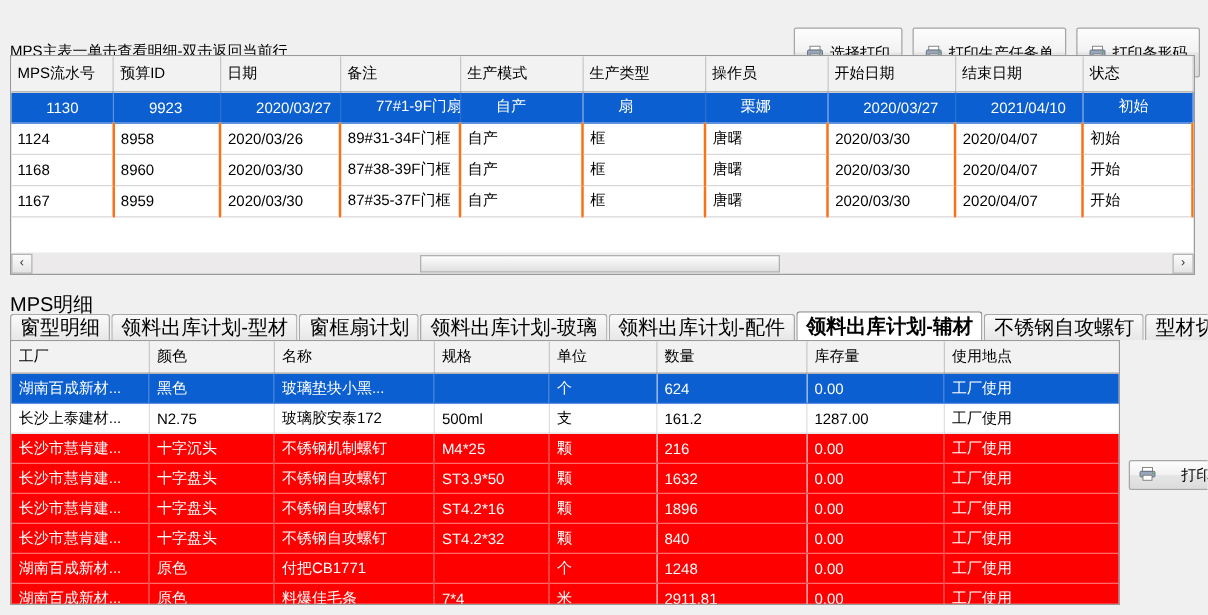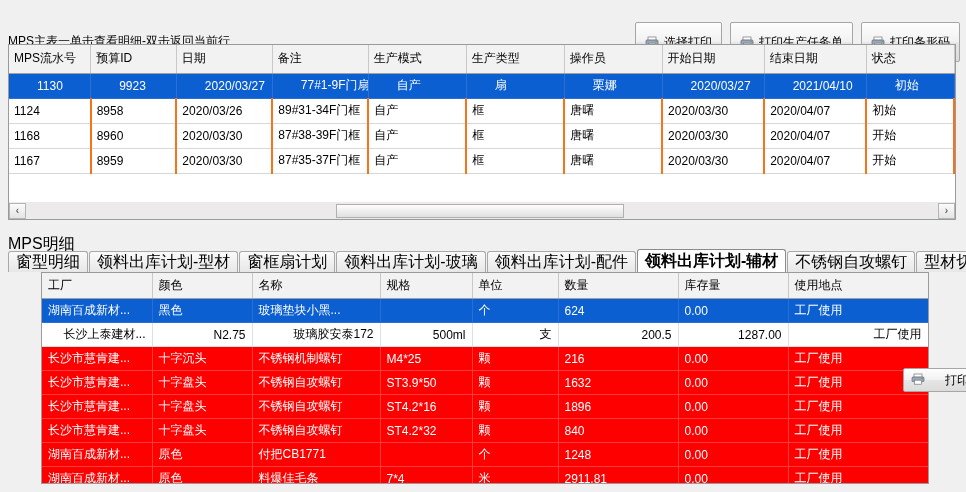--- a/index.html
+++ b/index.html
@@ -190,21 +190,20 @@
   .detail-wrap {
     position: absolute;
     left: 8px;
     top: 272px;
     width: 888px;
     height: 212px;
     background: #fff;
     border: 1px solid #9a9a9a;
     box-sizing: border-box;
     overflow: hidden;
-    margin-left: 33px;
   }
   table.dgrid {
     border-collapse: collapse;
     table-layout: fixed;
     width: 100%;
     font-size: 12px;
   }
   table.dgrid th {
     background: #f2f2f2;
     border-right: 1px solid #c8c8c8;
@@ -232,21 +231,20 @@
   }
   table.dgrid tr.row-red td {
     background: #fe0000;
     color: #ffffff;
     border-right: 1px solid #ff3a3a;
     border-bottom: 1px solid #ff3a3a;
   }
   table.dgrid tr.row-white td {
     background: #fff;
     color: #000;
-    text-align: right;
   }
 
   .print-btn {
     position: absolute;
     left: 903px;
     top: 368px;
     display: inline-flex;
     align-items: center;
     gap: 20px;
     height: 22px;
@@ -460,21 +458,21 @@
           <td>624</td>
           <td>0.00</td>
           <td>工厂使用</td>
         </tr>
         <tr class="row-white">
           <td>长沙上泰建材...</td>
           <td>N2.75</td>
           <td>玻璃胶安泰172</td>
           <td>500ml</td>
           <td>支</td>
-          <td>200.5</td>
+          <td>161.2</td>
           <td>1287.00</td>
           <td>工厂使用</td>
         </tr>
         <tr class="row-red">
           <td>长沙市慧肯建...</td>
           <td>十字沉头</td>
           <td>不锈钢机制螺钉</td>
           <td>M4*25</td>
           <td>颗</td>
           <td>216</td>

